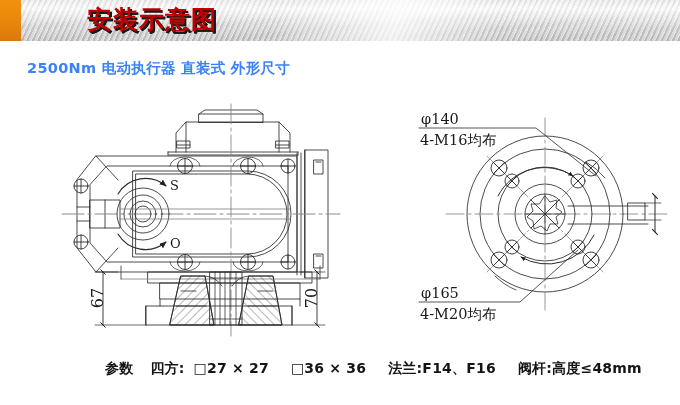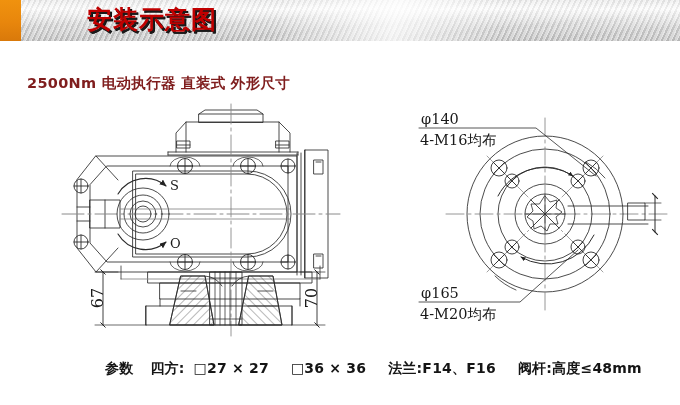--- a/index.html
+++ b/index.html
@@ -35,23 +35,23 @@
     font-family:"DejaVu Sans","Liberation Sans",sans-serif;
     font-size:25px;font-weight:bold;letter-spacing:1px;
     color:#c00000;
     text-shadow:1.5px 1.5px 0 #1a1a1a, 2px 2px 0 #000;
     white-space:nowrap;
     margin-left:48px;
   }
 
   
   .subtitle{
-    position:absolute;left:27px;top:74px;
+    position:absolute;left:27px;top:59px;
     font-family:"DejaVu Sans","Liberation Sans",sans-serif;
-    font-size:14.5px;font-weight:bold;color:#7f1d1d;white-space:nowrap;
+    font-size:14.5px;font-weight:bold;color:#3b82f6;white-space:nowrap;
     letter-spacing:.3px;
   }
 
   
   .params{
     position:absolute;left:66px;top:360px;
     font-family:"DejaVu Sans","Liberation Sans",sans-serif;
     font-size:14px;font-weight:bold;color:#151515;white-space:nowrap;
     letter-spacing:.2px;
     margin-left:39px;

